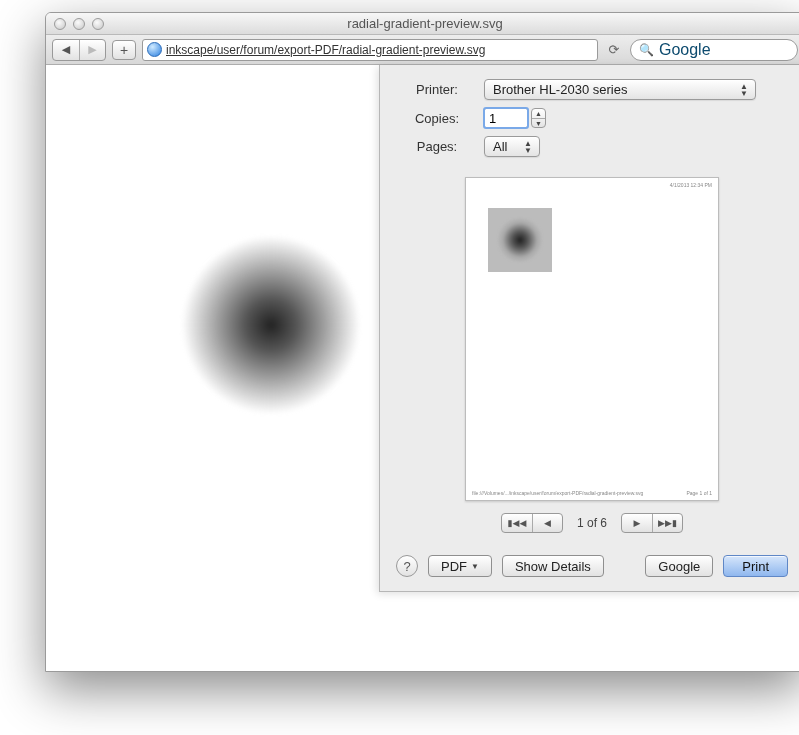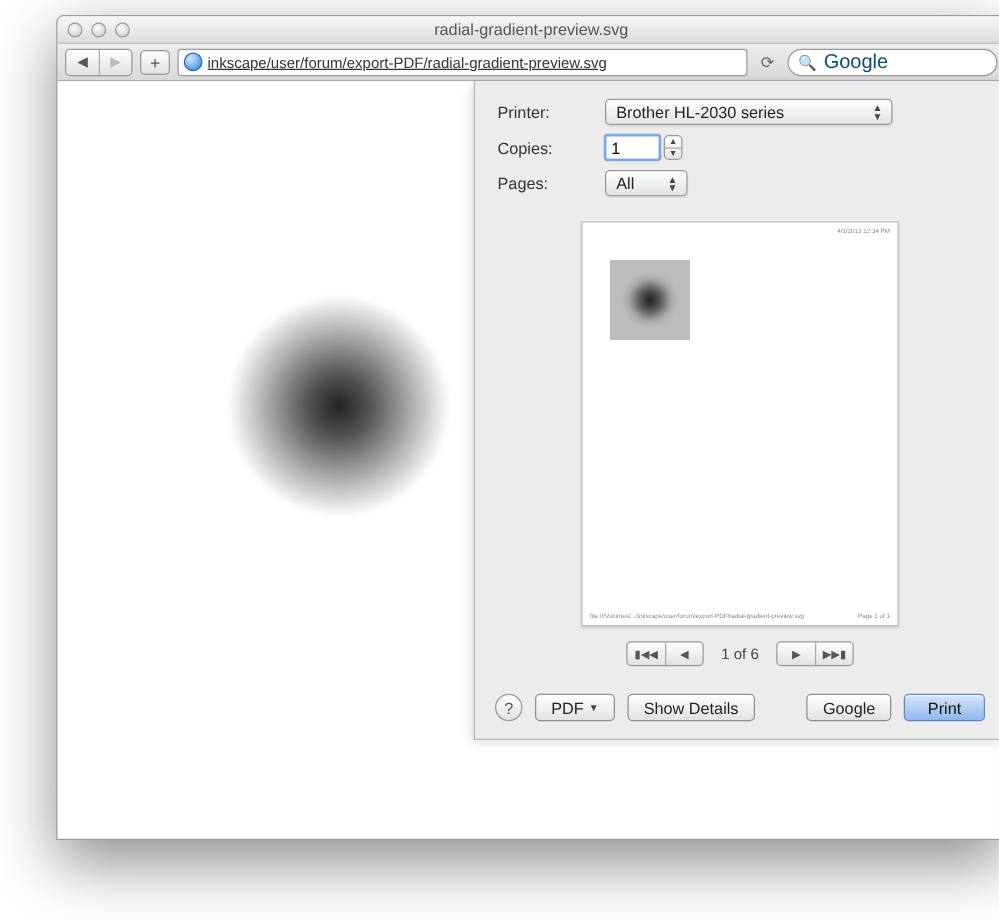--- a/index.html
+++ b/index.html
@@ -161,21 +161,21 @@
   .form {
     padding: 14px 18px 8px;
   }
   .row {
     display: flex;
     align-items: center;
     margin-bottom: 8px;
   }
   .row .lab {
     width: 78px;
-    text-align: left;
+    text-align: center;
     margin-right: 8px;
     color: #333;
   }
   .popup {
     display: inline-flex;
     align-items: center;
     justify-content: space-between;
     height: 21px;
     border: 1px solid #9a9a9a;
     border-radius: 4px;
@@ -365,38 +365,38 @@
   </div>
 
   <div class="content">
     <div class="radial-big"></div>
 
     <div class="sheet">
       <div class="form">
 
         <div class="row">
           <div class="lab">Printer:</div>
-          <div class="popup" style="width:230px">
+          <div class="popup" style="width:272px">
             <span>Brother HL-2030 series</span>
             <span class="arrows">▲<br>▼</span>
           </div>
         </div>
 
         <div class="row">
           <div class="lab">Copies:</div>
           <input class="numfield" value="1" style="">
           <div class="stepper">
             <span>▲</span>
             <span>▼</span>
           </div>
         </div>
 
         <div class="row">
           <div class="lab">Pages:</div>
-          <div class="popup" style="width:66px">
+          <div class="popup" style="width:56px">
             <span>All</span>
             <span class="arrows">▲<br>▼</span>
           </div>
         </div>
       </div>
 
       <div class="preview-area">
         <div class="page">
           <div class="hdr-right">4/1/2013 12:34 PM</div>
           <div class="sq"></div>

